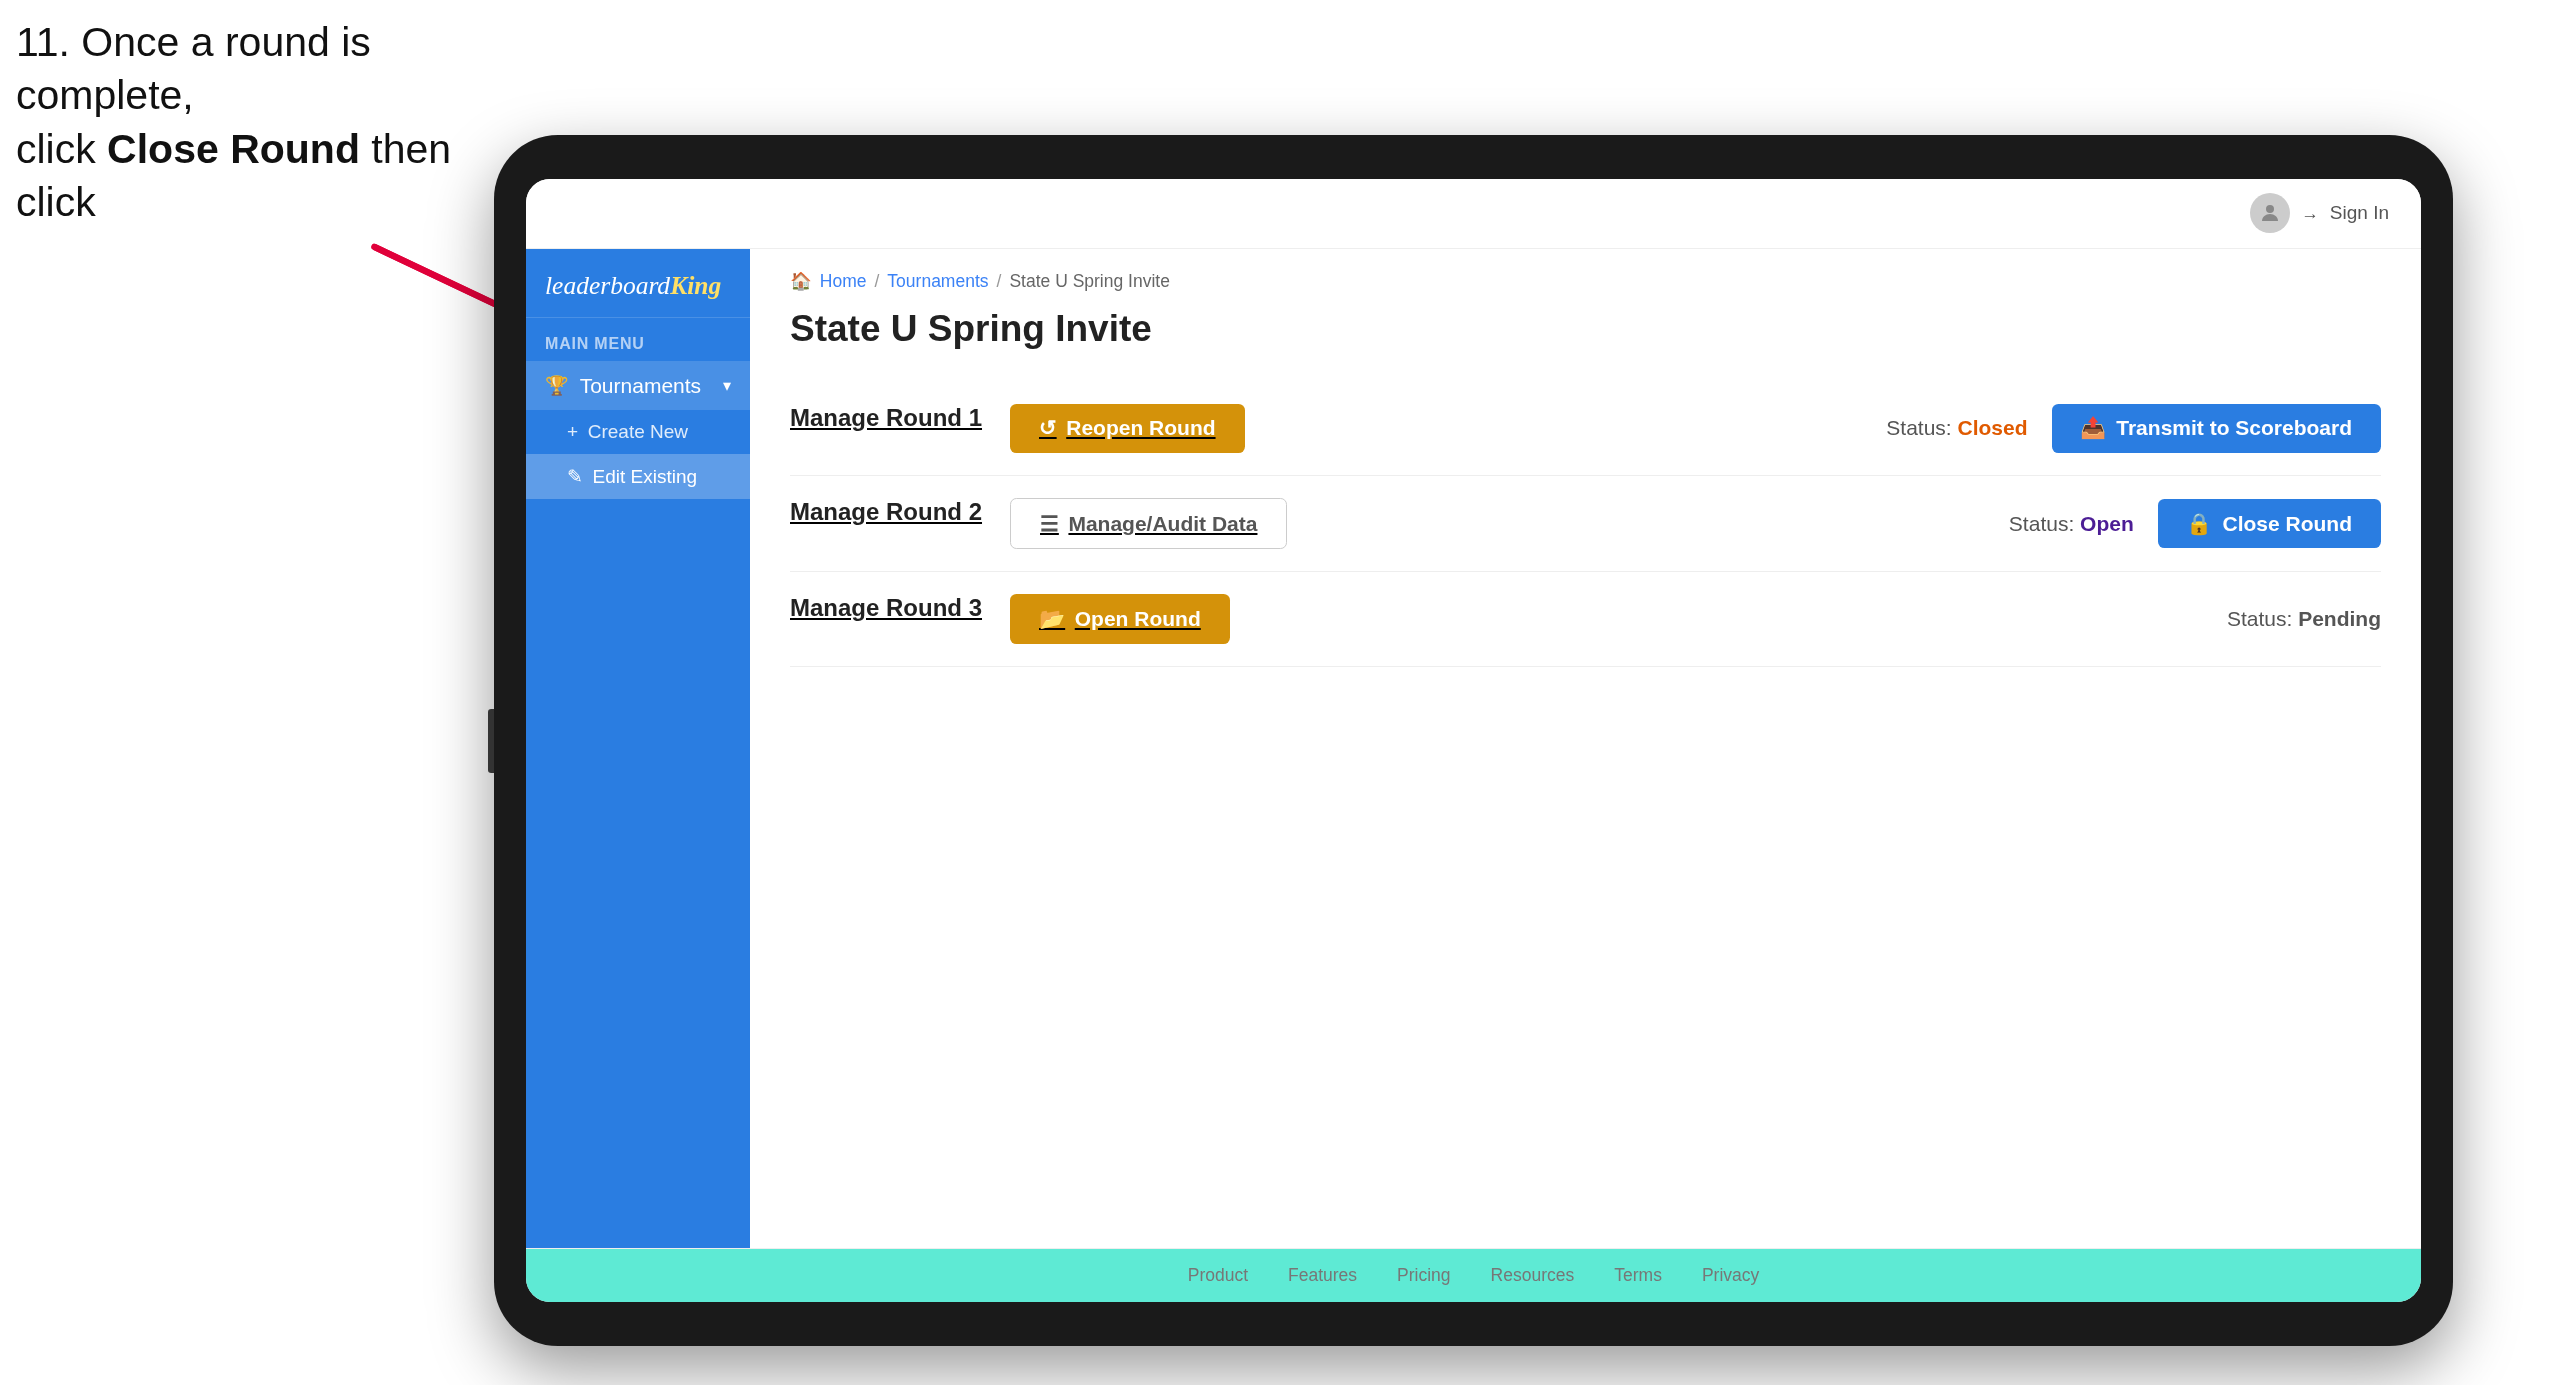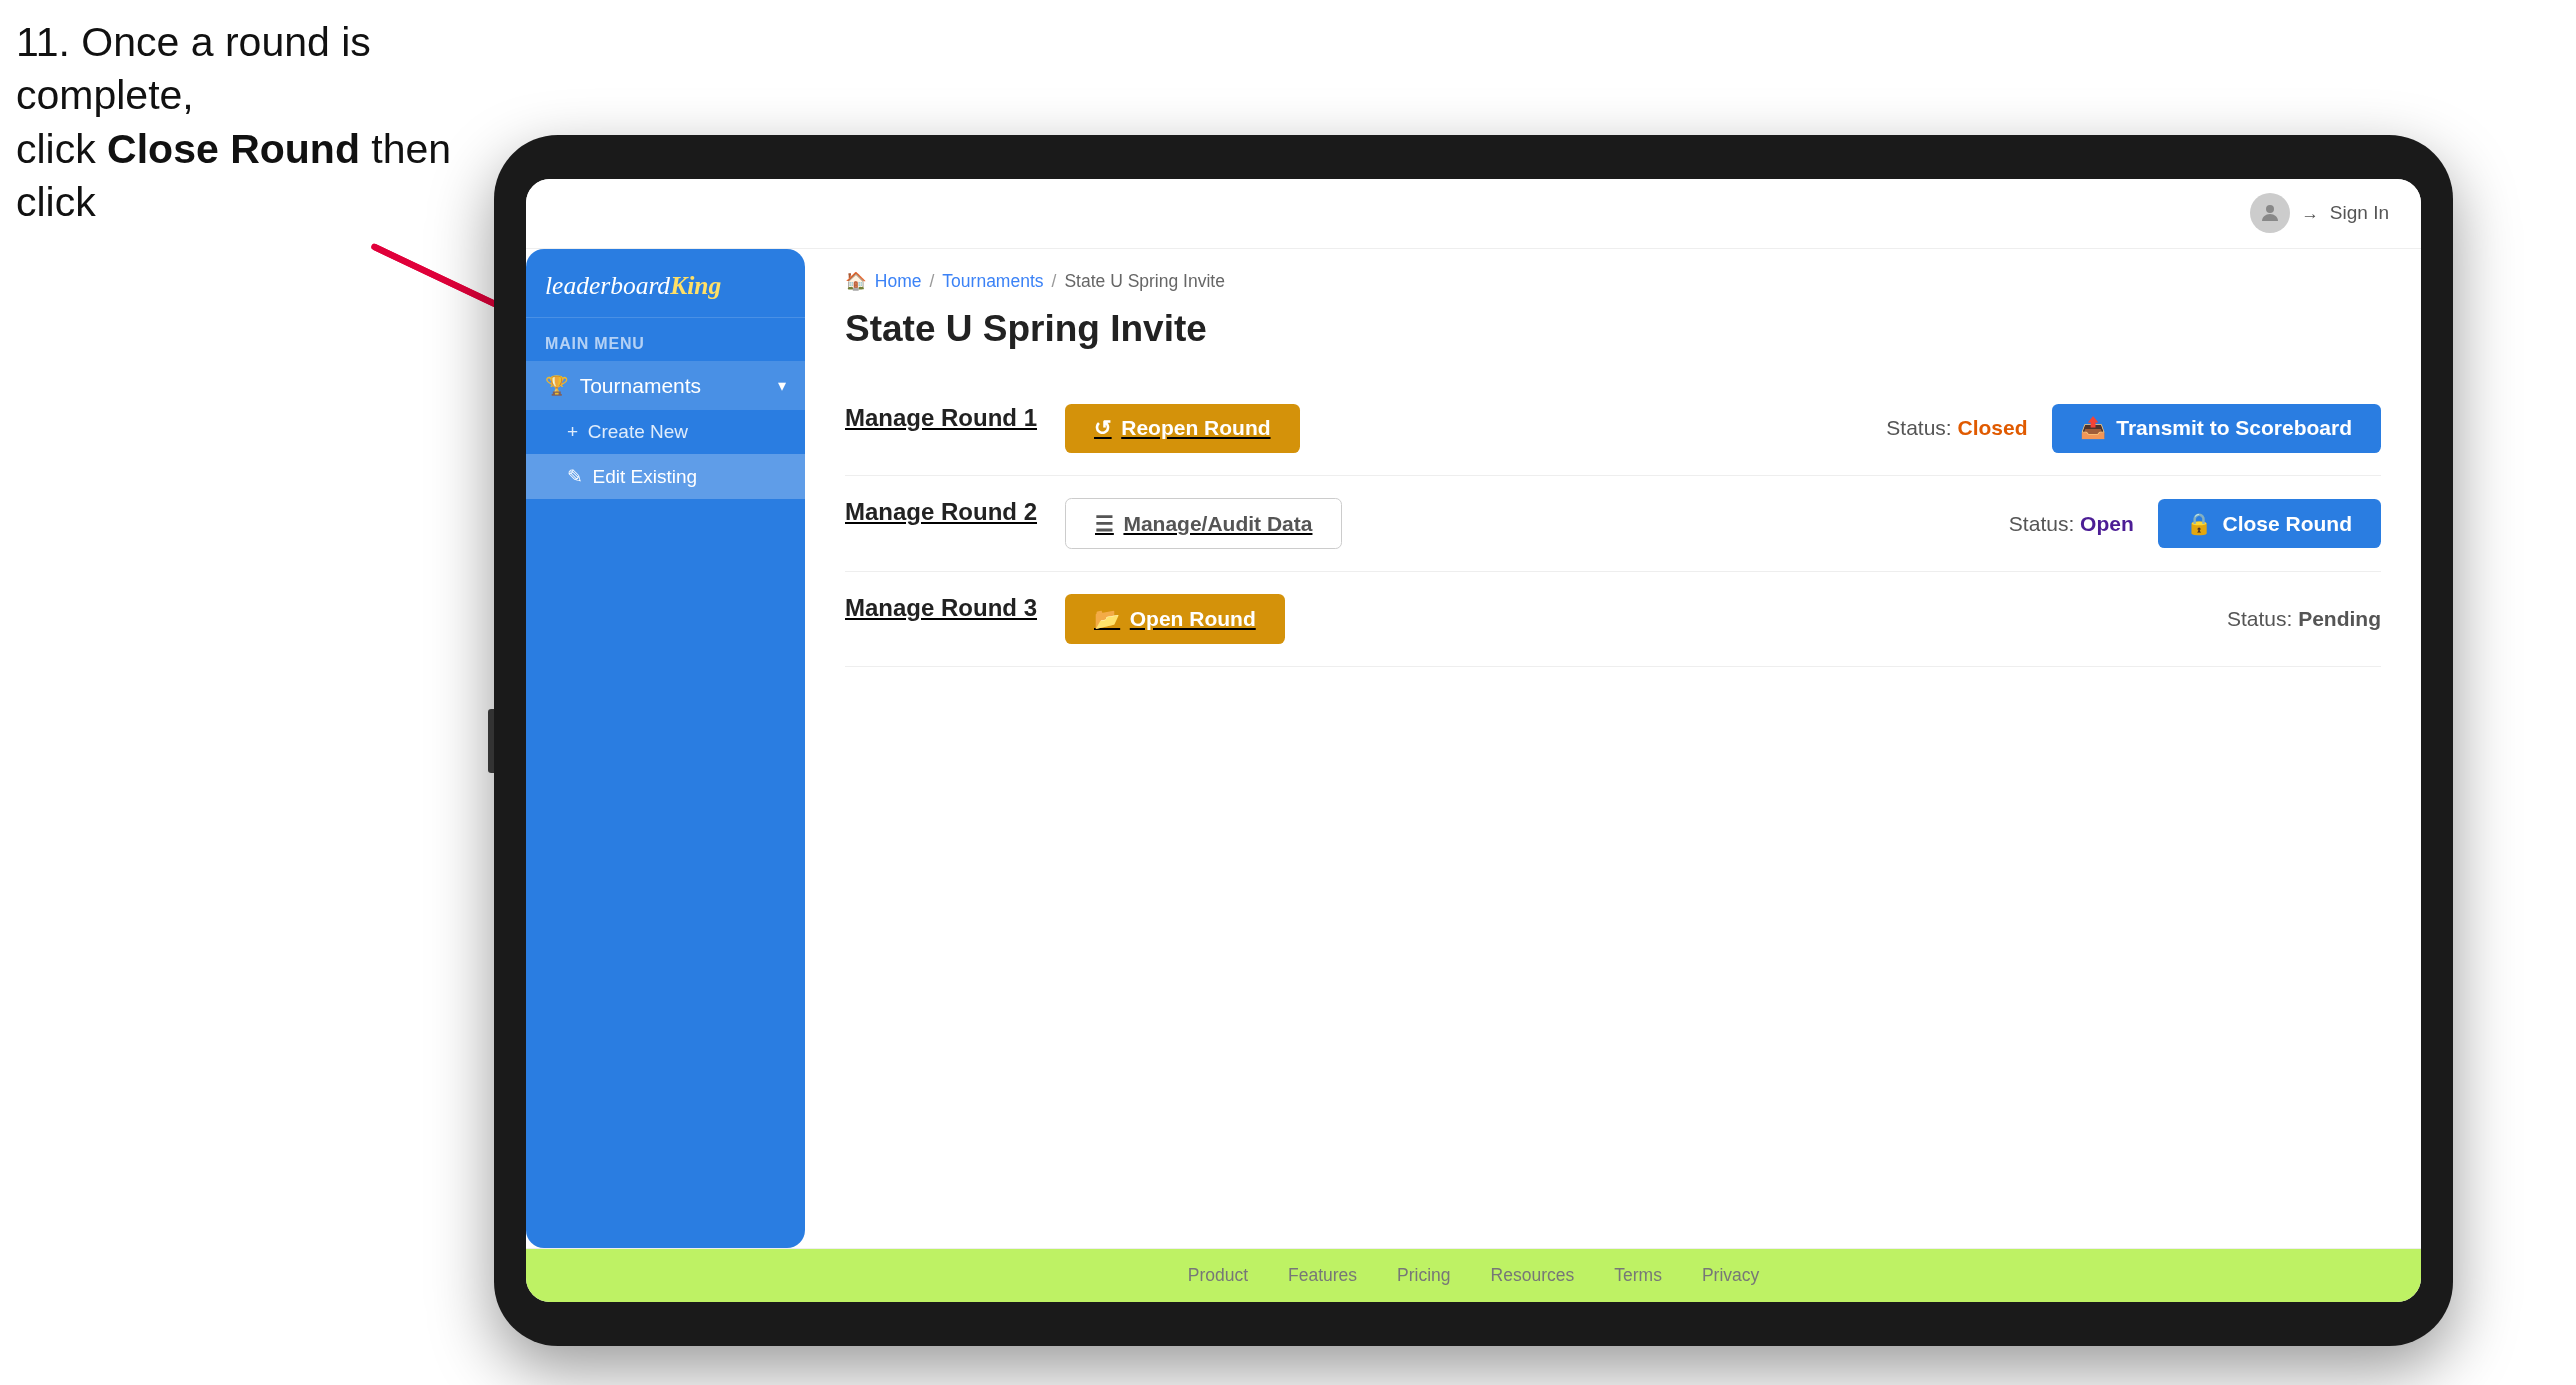--- a/index.html
+++ b/index.html
@@ -90,26 +90,25 @@
 
     
     .app-layout {
       display: flex;
       flex: 1;
       overflow: hidden;
     }
 
     
     .sidebar {
-      width: 279px;
+      width: 224px;
       background: #2a7de1;
       flex-shrink: 0;
       display: flex;
       flex-direction: column;
-      border-radius: 18px;
     }
 
     .logo-area {
       padding: 22px 19px 16px;
       border-bottom: 0.8px solid rgba(255,255,255,0.15);
     }
 
     .main-menu-label {
       color: rgba(255,255,255,0.65);
       font-size: 16px;
@@ -260,21 +259,21 @@
     }
 
     .btn-outline {
       background: #fff;
       color: #555;
       border: 0.8px solid #ccc;
     }
 
     
     .footer {
-      background: #bef264;
+      background: #5eead4;
       border-top: 0.8px solid #eee;
       padding: 16px 40px;
       display: flex;
       justify-content: center;
       gap: 40px;
       flex-shrink: 0;
     }
 
     .footer-link {
       color: #777;

